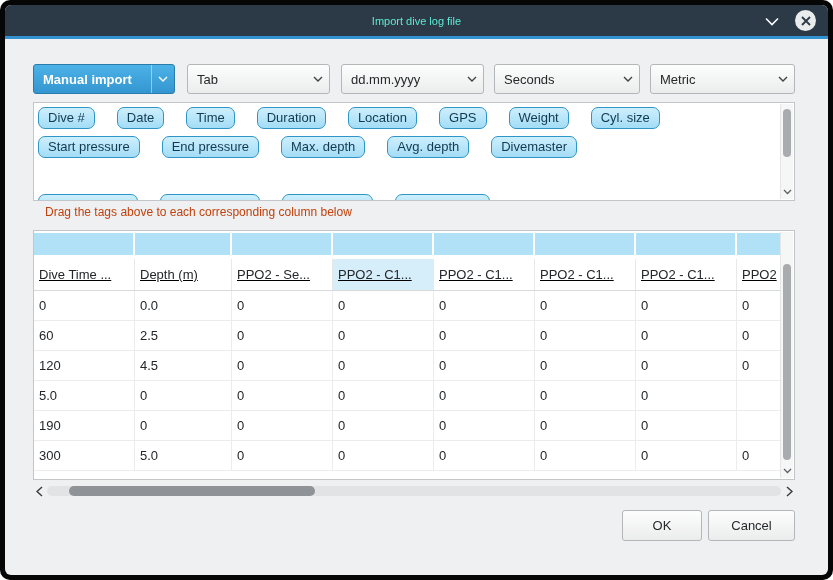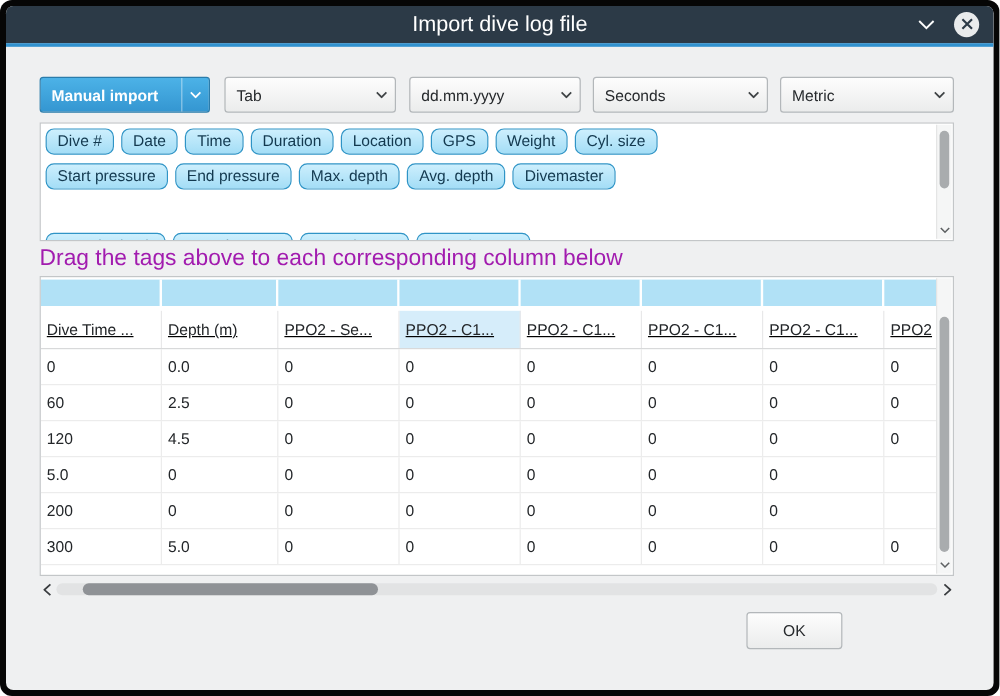--- a/index.html
+++ b/index.html
@@ -1,50 +1,50 @@
 <!DOCTYPE html>
 <html><head>
 <meta charset="utf-8">
 <style>
   html,body{margin:0;padding:0;background:#ffffff;font-family:"Liberation Sans",sans-serif;}
   .canvas{position:relative;width:833px;height:580px;background:#060606;border-radius:10px;overflow:hidden;}
   .window{position:absolute;left:5px;top:5px;width:823px;height:570px;background:#eff0f1;border-radius:6px;overflow:hidden;}
 
   
   .titlebar{position:absolute;left:0;top:0;width:100%;height:31px;background:#2c3a47;display:flex;align-items:center;justify-content:center;}
-  .title{color:#ffffff;font-size:18px;}
+  .title{color:#5eead4;font-size:11px;}
   .tb-right{position:absolute;right:12px;top:0;height:31px;display:flex;align-items:center;gap:16px;}
   .tb-close{width:21px;height:21px;border-radius:50%;background:#e9ebec;display:flex;align-items:center;justify-content:center;cursor:pointer;}
   .accent{position:absolute;left:0;top:31px;width:100%;height:3px;background:#3292cf;}
 
   
   .combo{position:absolute;top:59px;height:30px;border:1px solid #b3b7ba;border-radius:3px;
          background:linear-gradient(#fdfdfd,#ebecec);display:flex;align-items:center;box-sizing:border-box;cursor:pointer;}
   .combo .lbl{flex:1;padding-left:9px;font-size:13px;color:#26292c;white-space:nowrap;overflow:hidden;}
   .combo .arr{width:22px;height:100%;display:flex;align-items:center;justify-content:center;}
   .combo.sel{background:linear-gradient(#4cb2e7,#3496d1);border-color:#2a7cab;}
   .combo.sel .lbl{color:#ffffff;font-weight:bold;}
   .combo.sel .arr{border-left:1px solid rgba(255,255,255,.45);}
   .c1{left:28px;width:142px}.c2{left:182px;width:143px}.c3{left:336px;width:143px}.c4{left:489px;width:146px}.c5{left:645px;width:145px}
 
   
   .tagpanel{position:absolute;left:28px;top:97px;width:762px;height:99px;background:#ffffff;border:1px solid #c3c6c8;box-sizing:border-box;overflow:hidden;}
-  .tagrow{position:absolute;left:4px;display:flex;gap:6px;}
+  .tagrow{position:absolute;left:4px;display:flex;gap:22px;}
   .r1{top:4px}.r2{top:33px}.r3{top:62px}.r4{top:91px}
   .tag{height:22px;line-height:20px;padding:0 9px;border:1px solid #2f94c6;border-radius:7px;
        background:linear-gradient(#cdeffd,#a3ddf6);color:#13394f;font-size:13px;white-space:nowrap;box-sizing:border-box;cursor:grab;}
 
   
   .vsb{position:absolute;top:1px;right:1px;bottom:1px;width:13px;background:#f5f6f6;border-left:1px solid #e4e5e5;box-sizing:border-box;}
   .vsb .thumb{position:absolute;left:2px;width:8px;background:#a9acae;border-radius:4px;}
   .vsb .down{position:absolute;bottom:1px;left:0;width:12px;height:12px;display:flex;align-items:center;justify-content:center;}
   .tagpanel .thumb{top:5px;height:48px;}
   .tablepanel .thumb{top:32px;height:196px;}
 
-  .instruction{position:absolute;left:28px;top:200px;font-size:19px;color:#a21caf;}
+  .instruction{position:absolute;left:40px;top:200px;font-size:12px;color:#c2410c;}
 
   
   .tablepanel{position:absolute;left:28px;top:225px;width:762px;height:250px;background:#ffffff;border:1px solid #c3c6c8;box-sizing:border-box;overflow:hidden;}
   .grid{display:grid;grid-template-columns:101px 97px 101px 101px 101px 101px 101px 44px;}
   .droprow{position:absolute;left:0;top:2px;width:747px;height:24px;}
   .dropcell{height:22px;background:#b1e1f6;border-right:2px solid #ffffff;box-sizing:border-box;cursor:pointer;}
   .dropcell:last-child{border-right:none;}
   .headrow{position:absolute;left:0;top:28px;width:747px;height:32px;border-bottom:1px solid #d8d9da;box-sizing:border-box;text-decoration:underline;}
   .hcell{font-size:13px;color:#232629;line-height:31px;padding-left:5px;border-right:1px solid #e8e8e9;white-space:nowrap;overflow:hidden;box-sizing:border-box;}
   .hcell.hl{background:#d6edfa;}
@@ -223,21 +223,21 @@
         <div class="trow grid">
           <div class="dcell">5.0</div>
           <div class="dcell">0</div>
           <div class="dcell">0</div>
           <div class="dcell">0</div>
           <div class="dcell">0</div>
           <div class="dcell">0</div>
           <div class="dcell">0</div>
         </div>
         <div class="trow grid">
-          <div class="dcell">200</div>
+          <div class="dcell">190</div>
           <div class="dcell">0</div>
           <div class="dcell">0</div>
           <div class="dcell">0</div>
           <div class="dcell">0</div>
           <div class="dcell">0</div>
           <div class="dcell">0</div>
         </div>
         <div class="trow grid">
           <div class="dcell">300</div>
           <div class="dcell">5.0</div>
@@ -270,15 +270,18 @@
       <span class="rarr">
         <svg width="7" height="11" viewBox="0 0 7 11">
             <path d="M1 1 L6 5.5 L1 10" stroke="#3a3d40" stroke-width="1.5" fill="none"></path>
           </svg>
       </span>
     </div>
 
     <div class="btn ok">
       <span>OK</span>
     </div>
+    <div class="btn cancel">
+      <span>Cancel</span>
+    </div>
 
   </div>
 </div>
 
 </body></html>

